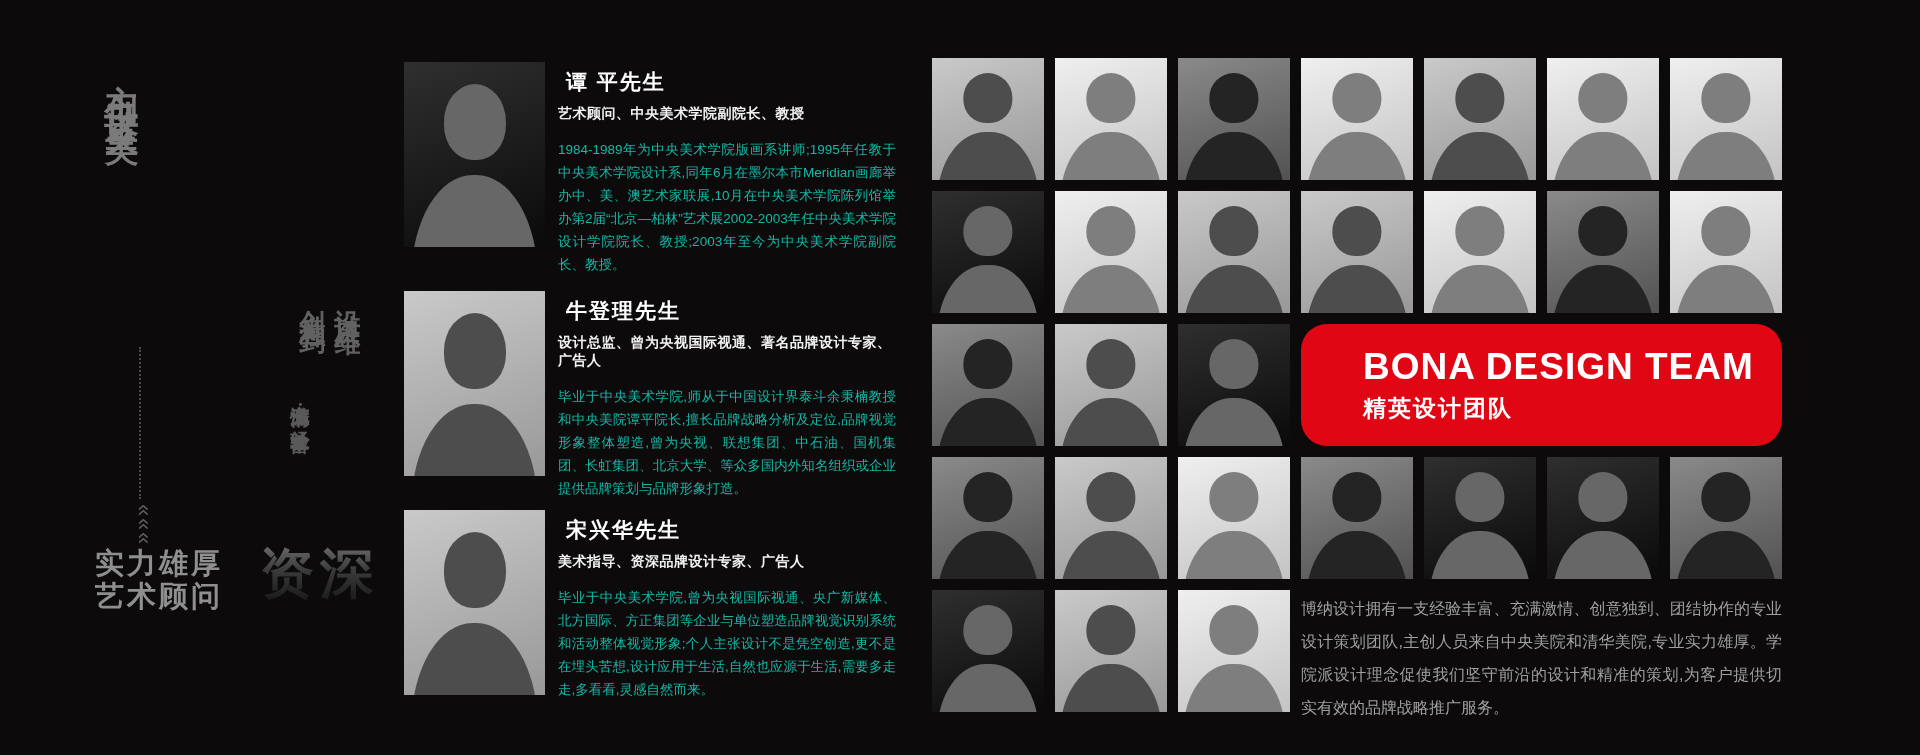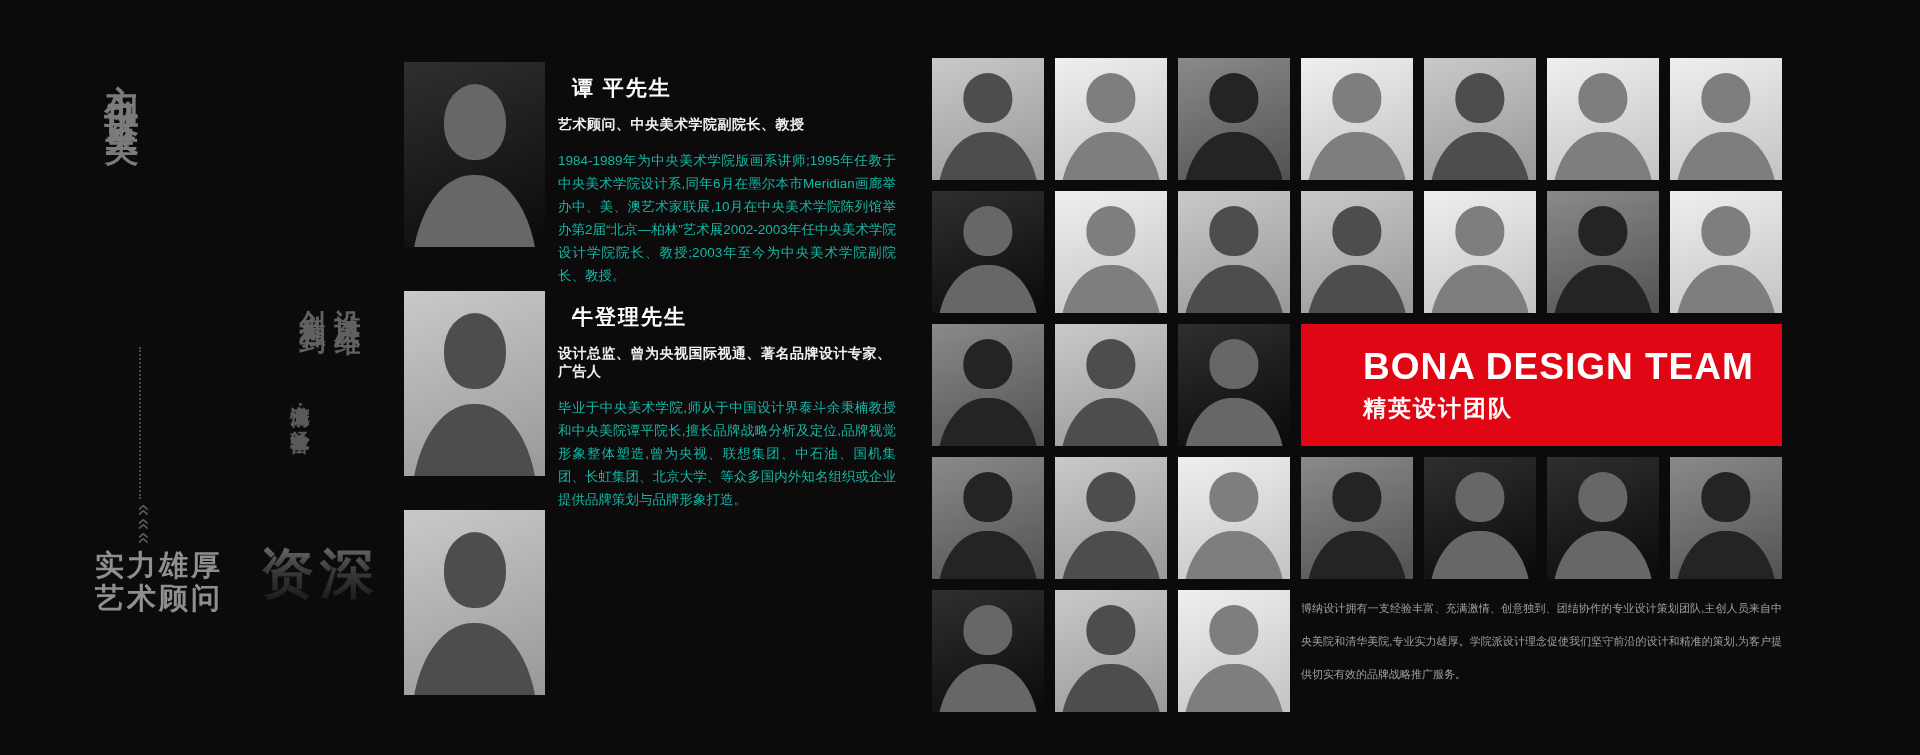--- a/index.html
+++ b/index.html
@@ -17,21 +17,21 @@
   .tagline{left:98px;top:57px;font-size:34px;letter-spacing:9px;color:#7b7b7b;}
   .main-title{left:148px;top:56px;font-size:122px;letter-spacing:4px;
     background-image:repeating-linear-gradient(180deg,#969696 0px,#4e4e4e 36px,#101010 122px,#0f0f0f 126px);}
   .school{left:296px;top:62px;font-size:56px;letter-spacing:10px;
     background-image:repeating-linear-gradient(180deg,#808080 0px,#3c3c3c 22px,#0e0e0e 62px,#0e0e0e 66px);}
   .creative-a{left:295px;top:289px;font-size:26px;letter-spacing:6px;color:#616161;}
   .creative-b{left:330px;top:289px;font-size:26px;letter-spacing:6px;color:#616161;}
   .battle{left:315px;top:356px;font-size:42px;letter-spacing:4px;
     background-image:repeating-linear-gradient(180deg,#757575 0px,#343434 15px,#0d0d0d 44px,#0d0d0d 46px);}
   .passion{left:287px;top:390px;font-size:19px;letter-spacing:1px;color:#5a5a5a;}
-  .strength{left:95px;top:549px;font-size:29px;line-height:33px;letter-spacing:3px;color:#8f8f8f;}
+  .strength{left:95px;top:549px;font-size:29px;line-height:33px;letter-spacing:3px;color:#8f8f8f;font-family:Liberation Mono, monospace;}
   .senior{left:260px;top:538px;font-size:54px;letter-spacing:6px;
     background-image:linear-gradient(180deg,#787878 0%,#3a3a3a 45%,#101010 100%);}
   .dotted{left:139px;top:347px;height:152px;width:0;border-left:2px dotted #4a4a4a;}
   .chevrons{left:130px;top:503px;width:26px;}
   .chev{display:block;height:14px;line-height:12px;width:26px;text-align:center;
     font-size:22px;color:#5f5f5f;transform:rotate(90deg);}
   .chev::before{content:"\00AB";}
   
   .ph{position:relative;overflow:hidden;}
   .ph::before{content:"";position:absolute;left:50%;top:12%;width:44%;height:41%;
@@ -40,33 +40,33 @@
     transform:translateX(-50%);border-radius:48% 48% 0 0/100% 100% 0 0;background:var(--sil,#555);}
   .t0{background:linear-gradient(160deg,#efefef,#c3c3c3);--sil:#7e7e7e;}
   .t1{background:linear-gradient(160deg,#c9c9c9,#989898);--sil:#4d4d4d;}
   .t2{background:linear-gradient(160deg,#8a8a8a,#525252);--sil:#242424;}
   .t3{background:linear-gradient(160deg,#2f2f2f,#0a0a0a);--sil:#676767;}
   
   .bio{position:absolute;left:404px;width:492px;}
   .bio-1{top:60px;}.bio-2{top:289px;}.bio-3{top:508px;}
   .portrait{position:absolute;left:0;top:2px;width:141px;height:185px;}
   .btxt{margin-left:154px;width:338px;}
-  .bio-name{margin:14px;font-size:21px;font-weight:bold;color:#ffffff;letter-spacing:2px;}
+  .bio-name{margin:8px;font-size:21px;font-weight:bold;color:#ffffff;letter-spacing:2px;}
   .bio-title{margin:9px 0 0 0;font-size:14px;font-weight:bold;color:#f0f0f0;letter-spacing:0.5px;}
   .bio-body{margin:15px 0 0 0;font-size:13.5px;line-height:23px;color:#14b8a6;text-align:justify;}
   
   .team-grid{position:absolute;left:932px;top:58px;display:grid;
     grid-template-columns:repeat(7,112px);grid-auto-rows:122px;gap:11px;}
   .cell{min-width:0;}
   .cell-banner{grid-column:4 / -1;background:var(--accent);display:flex;
-    flex-direction:column;justify-content:center;padding-left:62px;box-sizing:border-box;}
+    flex-direction:column;justify-content:center;padding-left:62px;box-sizing:border-box;border-radius:26px;}
   .banner-title{margin:0;font-size:37px;font-weight:bold;color:#ffffff;letter-spacing:1px;}
   .banner-sub{margin-top:5px;font-size:23px;font-weight:bold;color:#ffffff;letter-spacing:2px;}
   .cell-info{grid-column:4 / -1;}
-  .cell-info p{margin:0;padding-top:2px;font-size:11px;line-height:33px;
+  .cell-info p{margin:0;padding-top:2px;font-size:16px;line-height:33px;
     color:#a0a0a0;text-align:justify;}
 </style>
 </head>
 <body style="--accent: #e00613; background: rgb(12, 10, 10);">
 
 <section>
   <div class="abs vert serifT tagline">主创设计央美</div>
   <h1 class="abs vert serifT gt main-title" style="margin:0;">中央美院</h1>
   <div class="abs vert serifT gt school">学院派</div>
   <div class="abs vert serifT creative-a">创意独到</div>
@@ -98,20 +98,25 @@
   <article class="bio bio-2">
     <div class="portrait ph t1"></div>
     <div class="btxt">
       <h3 class="bio-name">牛登理先生</h3>
       <p class="bio-title">设计总监、曾为央视国际视通、著名品牌设计专家、广告人</p>
       <p class="bio-body">毕业于中央美术学院,师从于中国设计界泰斗余秉楠教授和中央美院谭平院长,擅长品牌战略分析及定位,品牌视觉形象整体塑造,曾为央视、联想集团、中石油、国机集团、长虹集团、北京大学、等众多国内外知名组织或企业提供品牌策划与品牌形象打造。</p>
     </div>
   </article>
   <article class="bio bio-3">
     <div class="portrait ph t1"></div>
+    <div class="btxt">
+      <h3 class="bio-name">宋兴华先生</h3>
+      <p class="bio-title">美术指导、资深品牌设计专家、广告人</p>
+      <p class="bio-body">毕业于中央美术学院,曾为央视国际视通、央广新媒体、北方国际、方正集团等企业与单位塑造品牌视觉识别系统和活动整体视觉形象;个人主张设计不是凭空创造,更不是在埋头苦想,设计应用于生活,自然也应源于生活,需要多走走,多看看,灵感自然而来。</p>
+    </div>
   </article>
 </section>
 
 <section class="team-grid">
     <div class="cell cell-photo ph t1"></div>
     <div class="cell cell-photo ph t0"></div>
     <div class="cell cell-photo ph t2"></div>
     <div class="cell cell-photo ph t0"></div>
     <div class="cell cell-photo ph t1"></div>
     <div class="cell cell-photo ph t0"></div>

